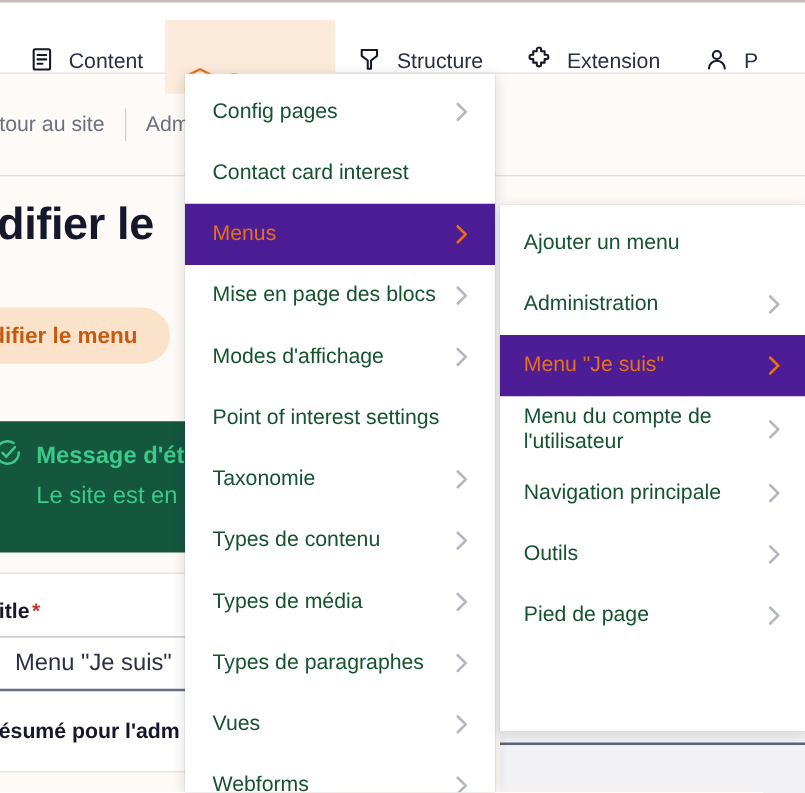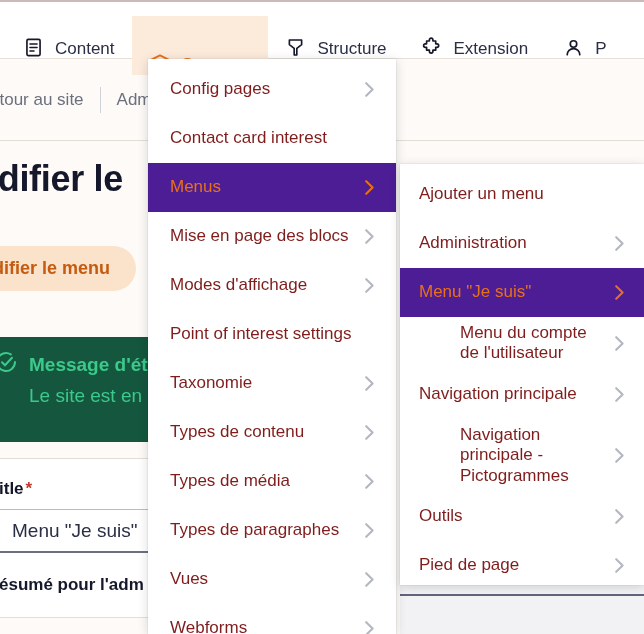--- a/index.html
+++ b/index.html
@@ -211,27 +211,27 @@
     z-index: 50;
   }
   .mi {
     position: relative;
     display: flex;
     align-items: center;
     justify-content: space-between;
     min-height: 49px;
     padding: 6px 20px 6px 22px;
     font-size: 17px;
-    color: #7f1d1d;
+    color: #14532d;
     cursor: pointer;
     line-height: 1.2;
   }
   .mi.sub { padding-left: 19px; padding-right: 18px; }
   .mi .lbl { white-space: nowrap; }
-  .mi.wrap .lbl { white-space: normal; max-width: 170px; margin-left: 41px; }
+  .mi.wrap .lbl { white-space: normal; max-width: 170px; }
   .mi.active {
     background: #4c1d95;
     color: #e8701a;
     font-weight: 400;
   }
   .chev {
     flex: 0 0 auto;
     width: 12px; height: 19px;
     margin-left: 12px;
     display: inline-flex;
@@ -492,28 +492,20 @@
         </span>
       </div>
       <div class="mi sub">
         <span class="lbl">Navigation principale</span>
         <span class="chev">
           <svg width="12" height="19" viewBox="0 0 12 19" fill="none" stroke="#b4b7c0" stroke-width="2.1" stroke-linecap="round" stroke-linejoin="round">
             <path d="M2.2 3.2 8.6 9.5 2.2 15.8"></path>
           </svg>
         </span>
       </div>
-      <div class="mi sub wrap">
-        <span class="lbl">Navigation principale - Pictogrammes</span>
-        <span class="chev">
-          <svg width="12" height="19" viewBox="0 0 12 19" fill="none" stroke="#b4b7c0" stroke-width="2.1" stroke-linecap="round" stroke-linejoin="round">
-            <path d="M2.2 3.2 8.6 9.5 2.2 15.8"></path>
-          </svg>
-        </span>
-      </div>
       <div class="mi sub">
         <span class="lbl">Outils</span>
         <span class="chev">
           <svg width="12" height="19" viewBox="0 0 12 19" fill="none" stroke="#b4b7c0" stroke-width="2.1" stroke-linecap="round" stroke-linejoin="round">
             <path d="M2.2 3.2 8.6 9.5 2.2 15.8"></path>
           </svg>
         </span>
       </div>
       <div class="mi sub">
         <span class="lbl">Pied de page</span>

